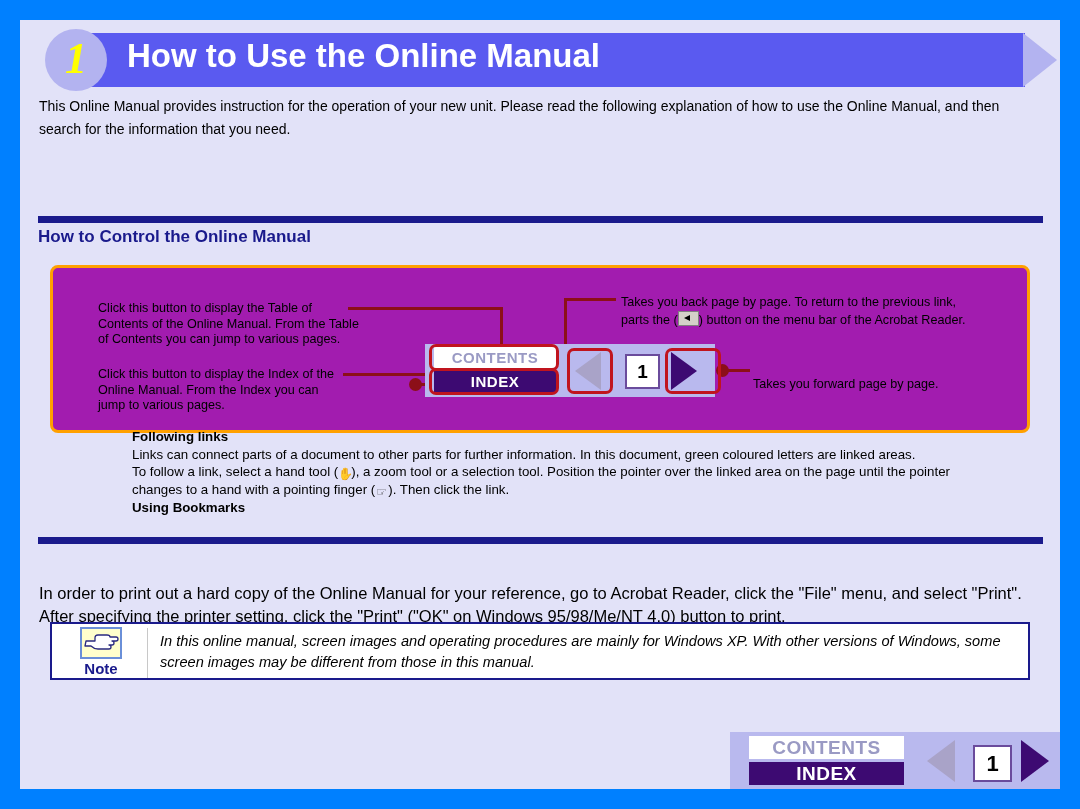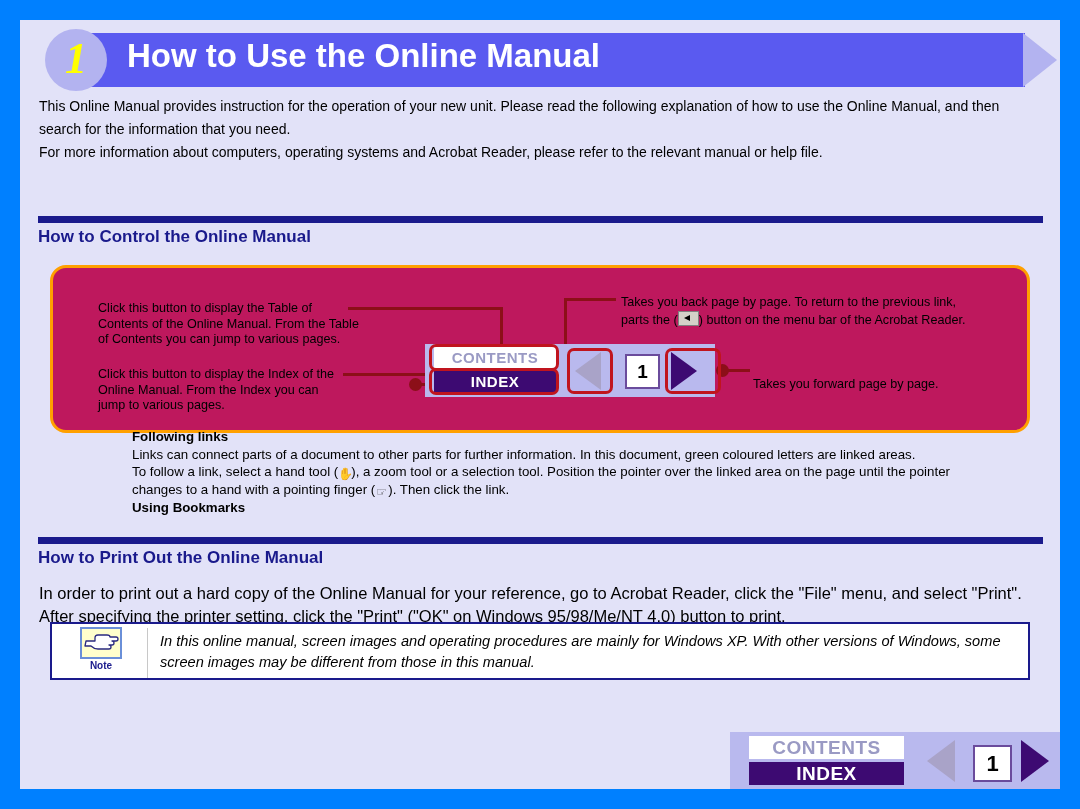--- a/index.html
+++ b/index.html
@@ -125,23 +125,23 @@
   }
   .print-body p { margin: 0; }
 
   
   .diagram {
     position: absolute;
     left: 30px;
     top: 245px;
     width: 980px;
     height: 168px;
-    background: #be185d;
+    background: #a21caf;
     border: 3px solid #ffa000;
-    border-radius: 16px;
+    border-radius: 8px;
     box-sizing: border-box;
   }
   .cal {
     position: absolute;
     font-size: 12.6px;
     line-height: 15.5px;
     color: #000;
     white-space: nowrap;
   }
   #cal-contents { left: 45px; top: 33px; }
@@ -286,21 +286,21 @@
   }
   .note-icon {
     width: 42px; height: 32px;
     margin: 0 auto;
     background: #ffffcc;
     border: 2px solid #6a8fd8;
     box-sizing: border-box;
     position: relative;
   }
   .note-label {
-    font-size: 10px;
+    font-size: 15px;
     font-weight: bold;
     color: #1a1a8c;
     margin-top: 1px;
   }
   .note-sep {
     position: absolute;
     left: 95px; top: 4px;
     width: 1px; height: 50px;
     background: #c8c8c8;
   }
@@ -385,21 +385,20 @@
   <div class="header">
     <div class="header-bar"></div>
     <div class="header-point"></div>
     <div class="header-circle"></div>
     <div class="header-num">1</div>
     <div class="header-title">How to Use the Online Manual</div>
   </div>
 
   <div class="intro">
     <p>This Online Manual provides instruction for the operation of your new unit. Please read the following explanation of how to use the Online Manual, and then search for the information that you need.</p>
-    <p>For more information about computers, operating systems and Acrobat Reader, please refer to the relevant manual or help file.</p>
   </div>
 
   <div class="sec-head" id="sec1">
     <div class="sec-rule"></div>
     <div class="sec-title">How to Control the Online Manual</div>
   </div>
 
   <div class="diagram">
 
     <div class="cal" id="cal-contents">
@@ -458,21 +457,20 @@
       <span>To follow a link, select a hand tool (</span><span class="hand">✋</span><span>), a zoom tool or a selection tool. Position the pointer over the linked area on the page until the pointer</span>
     </div>
     <div>
       <span>changes to a hand with a pointing finger (</span><span class="hand">☞</span><span>). Then click the link.</span>
     </div>
     <div class="b">Using Bookmarks</div>
   </div>
 
   <div class="sec-head" id="sec2">
     <div class="sec-rule"></div>
-    <div class="sec-title">How to Print Out the Online Manual</div>
   </div>
 
   <div class="print-body">
     <p>In order to print out a hard copy of the Online Manual for your reference, go to Acrobat Reader, click the "File" menu, and select "Print". After specifying the printer setting, click the "Print" ("OK" on Windows 95/98/Me/NT 4.0) button to print.</p>
   </div>
 
   <div class="notebox">
     <div class="note-icon-wrap">
       <div class="note-icon">
         <svg width="38" height="28" viewBox="0 0 38 28">

